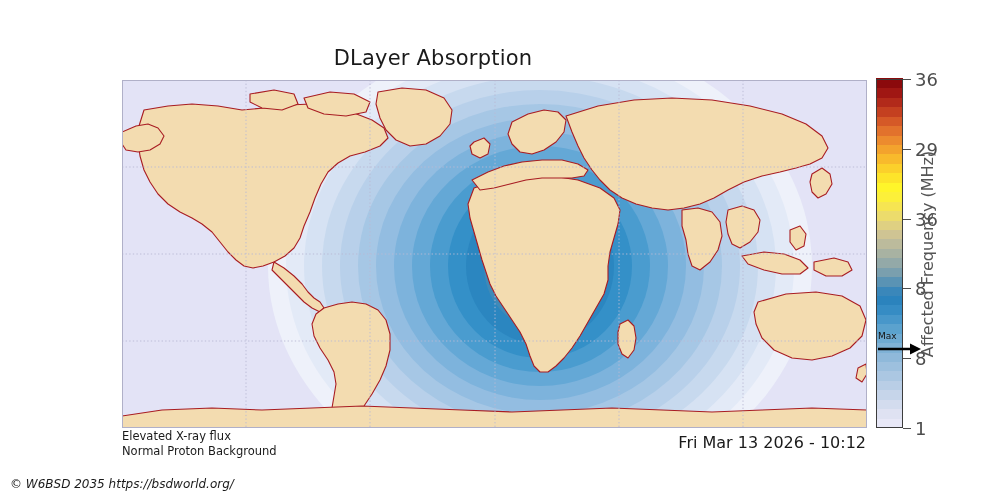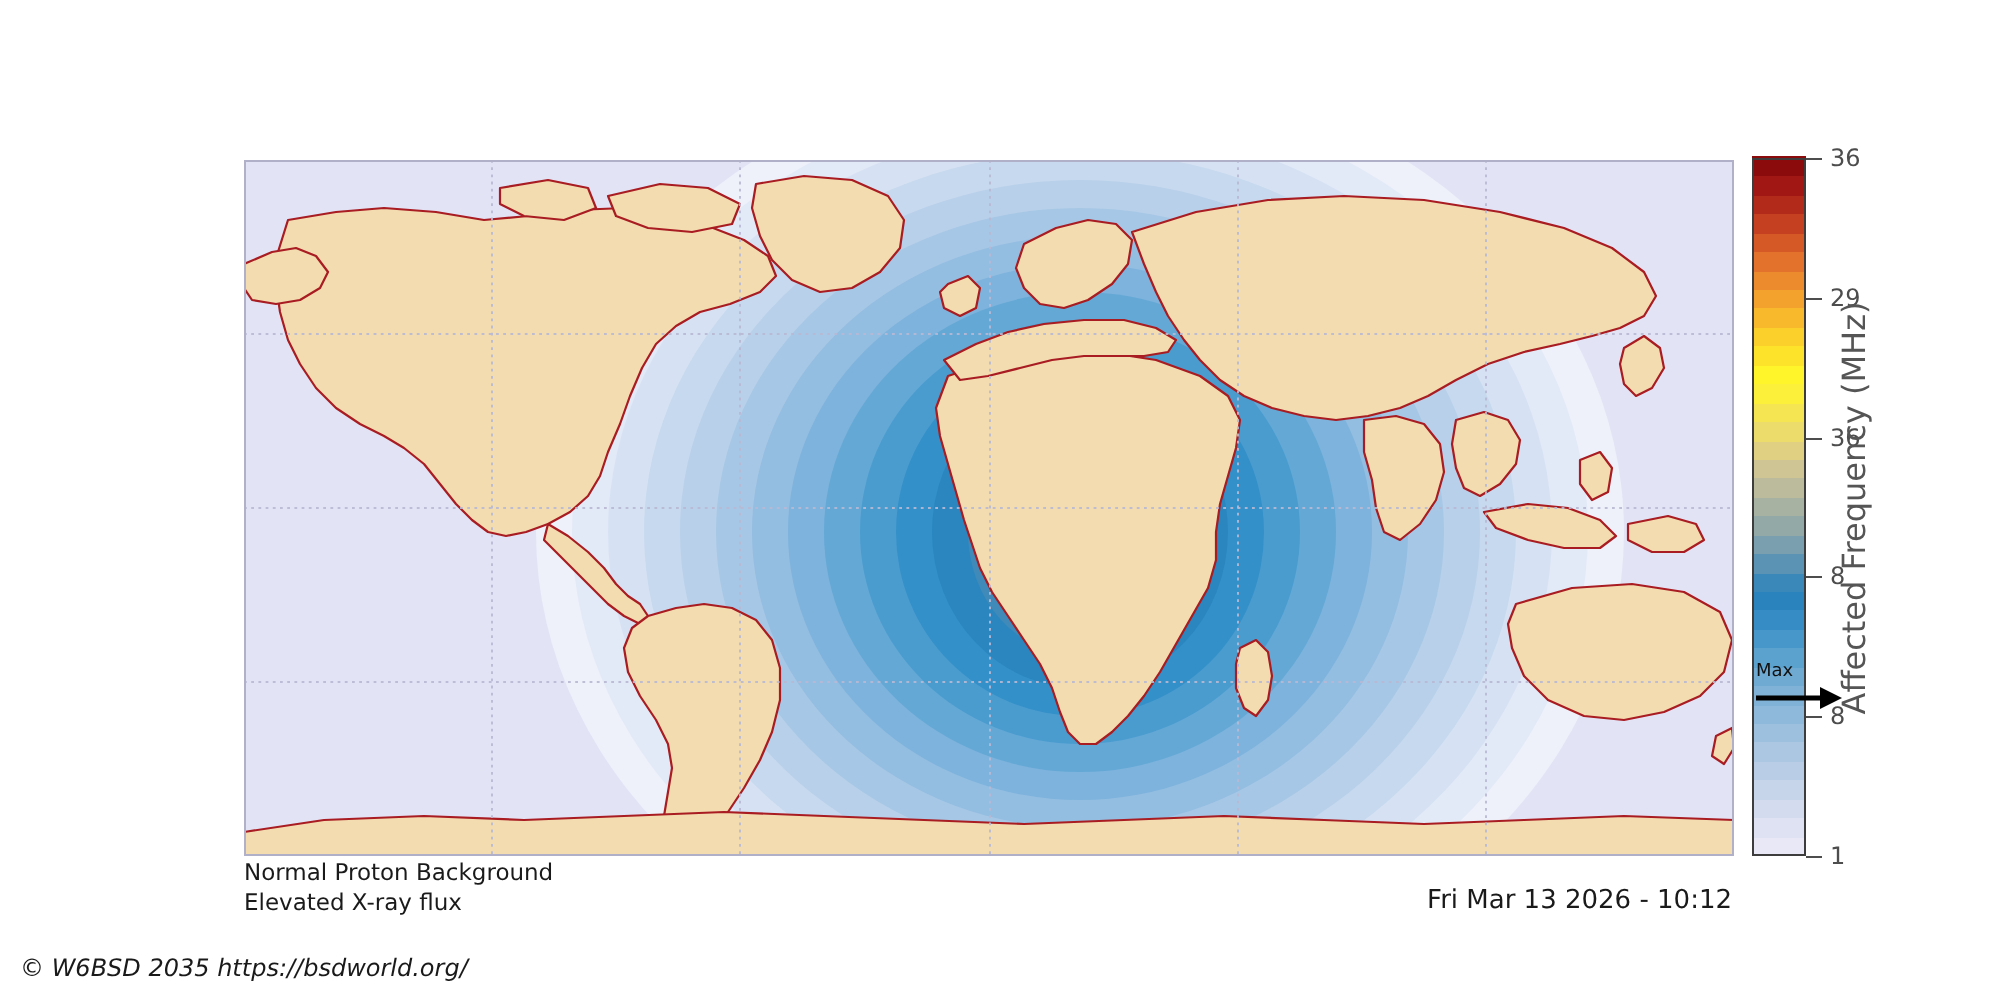--- a/index.html
+++ b/index.html
@@ -33,21 +33,21 @@
   .gridline-dark{stroke:#b9b9d4;stroke-width:1;stroke-dasharray:1.4 2.2;opacity:.9;}
 
   
   #annot-left{
     position:absolute;left:122px;top:429px;
     font-size:11.5px;color:#1a1a1a;line-height:15px;
   }
   #annot-date{
     position:absolute;left:560px;top:433px;width:306px;
     text-align:right;
-    font-size:13px;color:#1a1a1a;margin-top:10px;
+    font-size:16px;color:#1a1a1a;
   }
 
   
   #footer{
     position:absolute;left:10px;top:477px;
     font-size:12px;font-style:italic;color:#1a1a1a;
     white-space:nowrap;
   }
 
   
@@ -57,21 +57,21 @@
   #cbar-frame{
     position:absolute;left:0;top:0;width:27px;height:349px;
     border:1px solid #3d3d3d;box-sizing:border-box;pointer-events:none;
   }
   .cb-tick{
     position:absolute;left:27px;width:8px;height:0;
     border-top:1.3px solid #4d4d4d;
   }
   .cb-ticklabel{
     position:absolute;left:39px;
-    font-size:12px;color:#4d4d4d;
+    font-size:18px;color:#4d4d4d;
     transform:translateY(-50%);
     white-space:nowrap;
   }
   #cbar-label{
     position:absolute;left:912px;top:79px;height:349px;width:30px;
   }
   #cbar-label span{
     display:block;
     position:absolute;left:50%;top:50%;
     transform:translate(-50%,-50%) rotate(-90deg);
@@ -91,20 +91,21 @@
     font-size:9px;color:#111111;
     white-space:nowrap;
   }
   #max-marker .max-arrow{position:absolute;left:1px;top:11px;}
 </style>
 </head>
 <body>
 
 <div id="figure">
 
+  <div id="title">DLayer Absorption</div>
 
   <div id="map-axes">
     <svg id="map-svg" class="layer" viewBox="0 0 745 348" width="745" height="348" preserveAspectRatio="none">
       <defs>
         <radialGradient id="absorb" cx="0.5" cy="0.5" r="0.5">
           <stop offset="0" stop-color="#8fb2c4"></stop>
           <stop offset="1" stop-color="#8fb2c4"></stop>
         </radialGradient>
         <clipPath id="axclip">
             <rect x="0" y="0" width="745" height="348"></rect>
@@ -214,22 +215,22 @@
         <line class="gridline-dark" x1="373" y1="0" x2="373" y2="348"></line>
         <line class="gridline-dark" x1="497" y1="0" x2="497" y2="348"></line>
         <line class="gridline-dark" x1="621" y1="0" x2="621" y2="348"></line>
       </g>
 
       <rect x="0.5" y="0.5" width="744" height="347" fill="none" stroke="#b0b0c8" stroke-width="1"></rect>
     </svg>
   </div>
 
   <div id="annot-left">
+    <div>Elevated X-ray flux</div>
     <div>Normal Proton Background</div>
-    <div>Elevated X-ray flux</div>
   </div>
 
   <div id="annot-date">Fri Mar 13 2026 - 10:12</div>
 
   <div id="footer">© W6BSD 2035 https://bsdworld.org/</div>
 
   <div id="cbar-wrap">
     <div id="cbar">
         <div class="band" style="background: rgb(232, 232, 247); bottom: 0px; height: 10.0324px;"></div>
         <div class="band" style="background: rgb(223, 226, 242); bottom: 9.43243px; height: 10.0324px;"></div>

